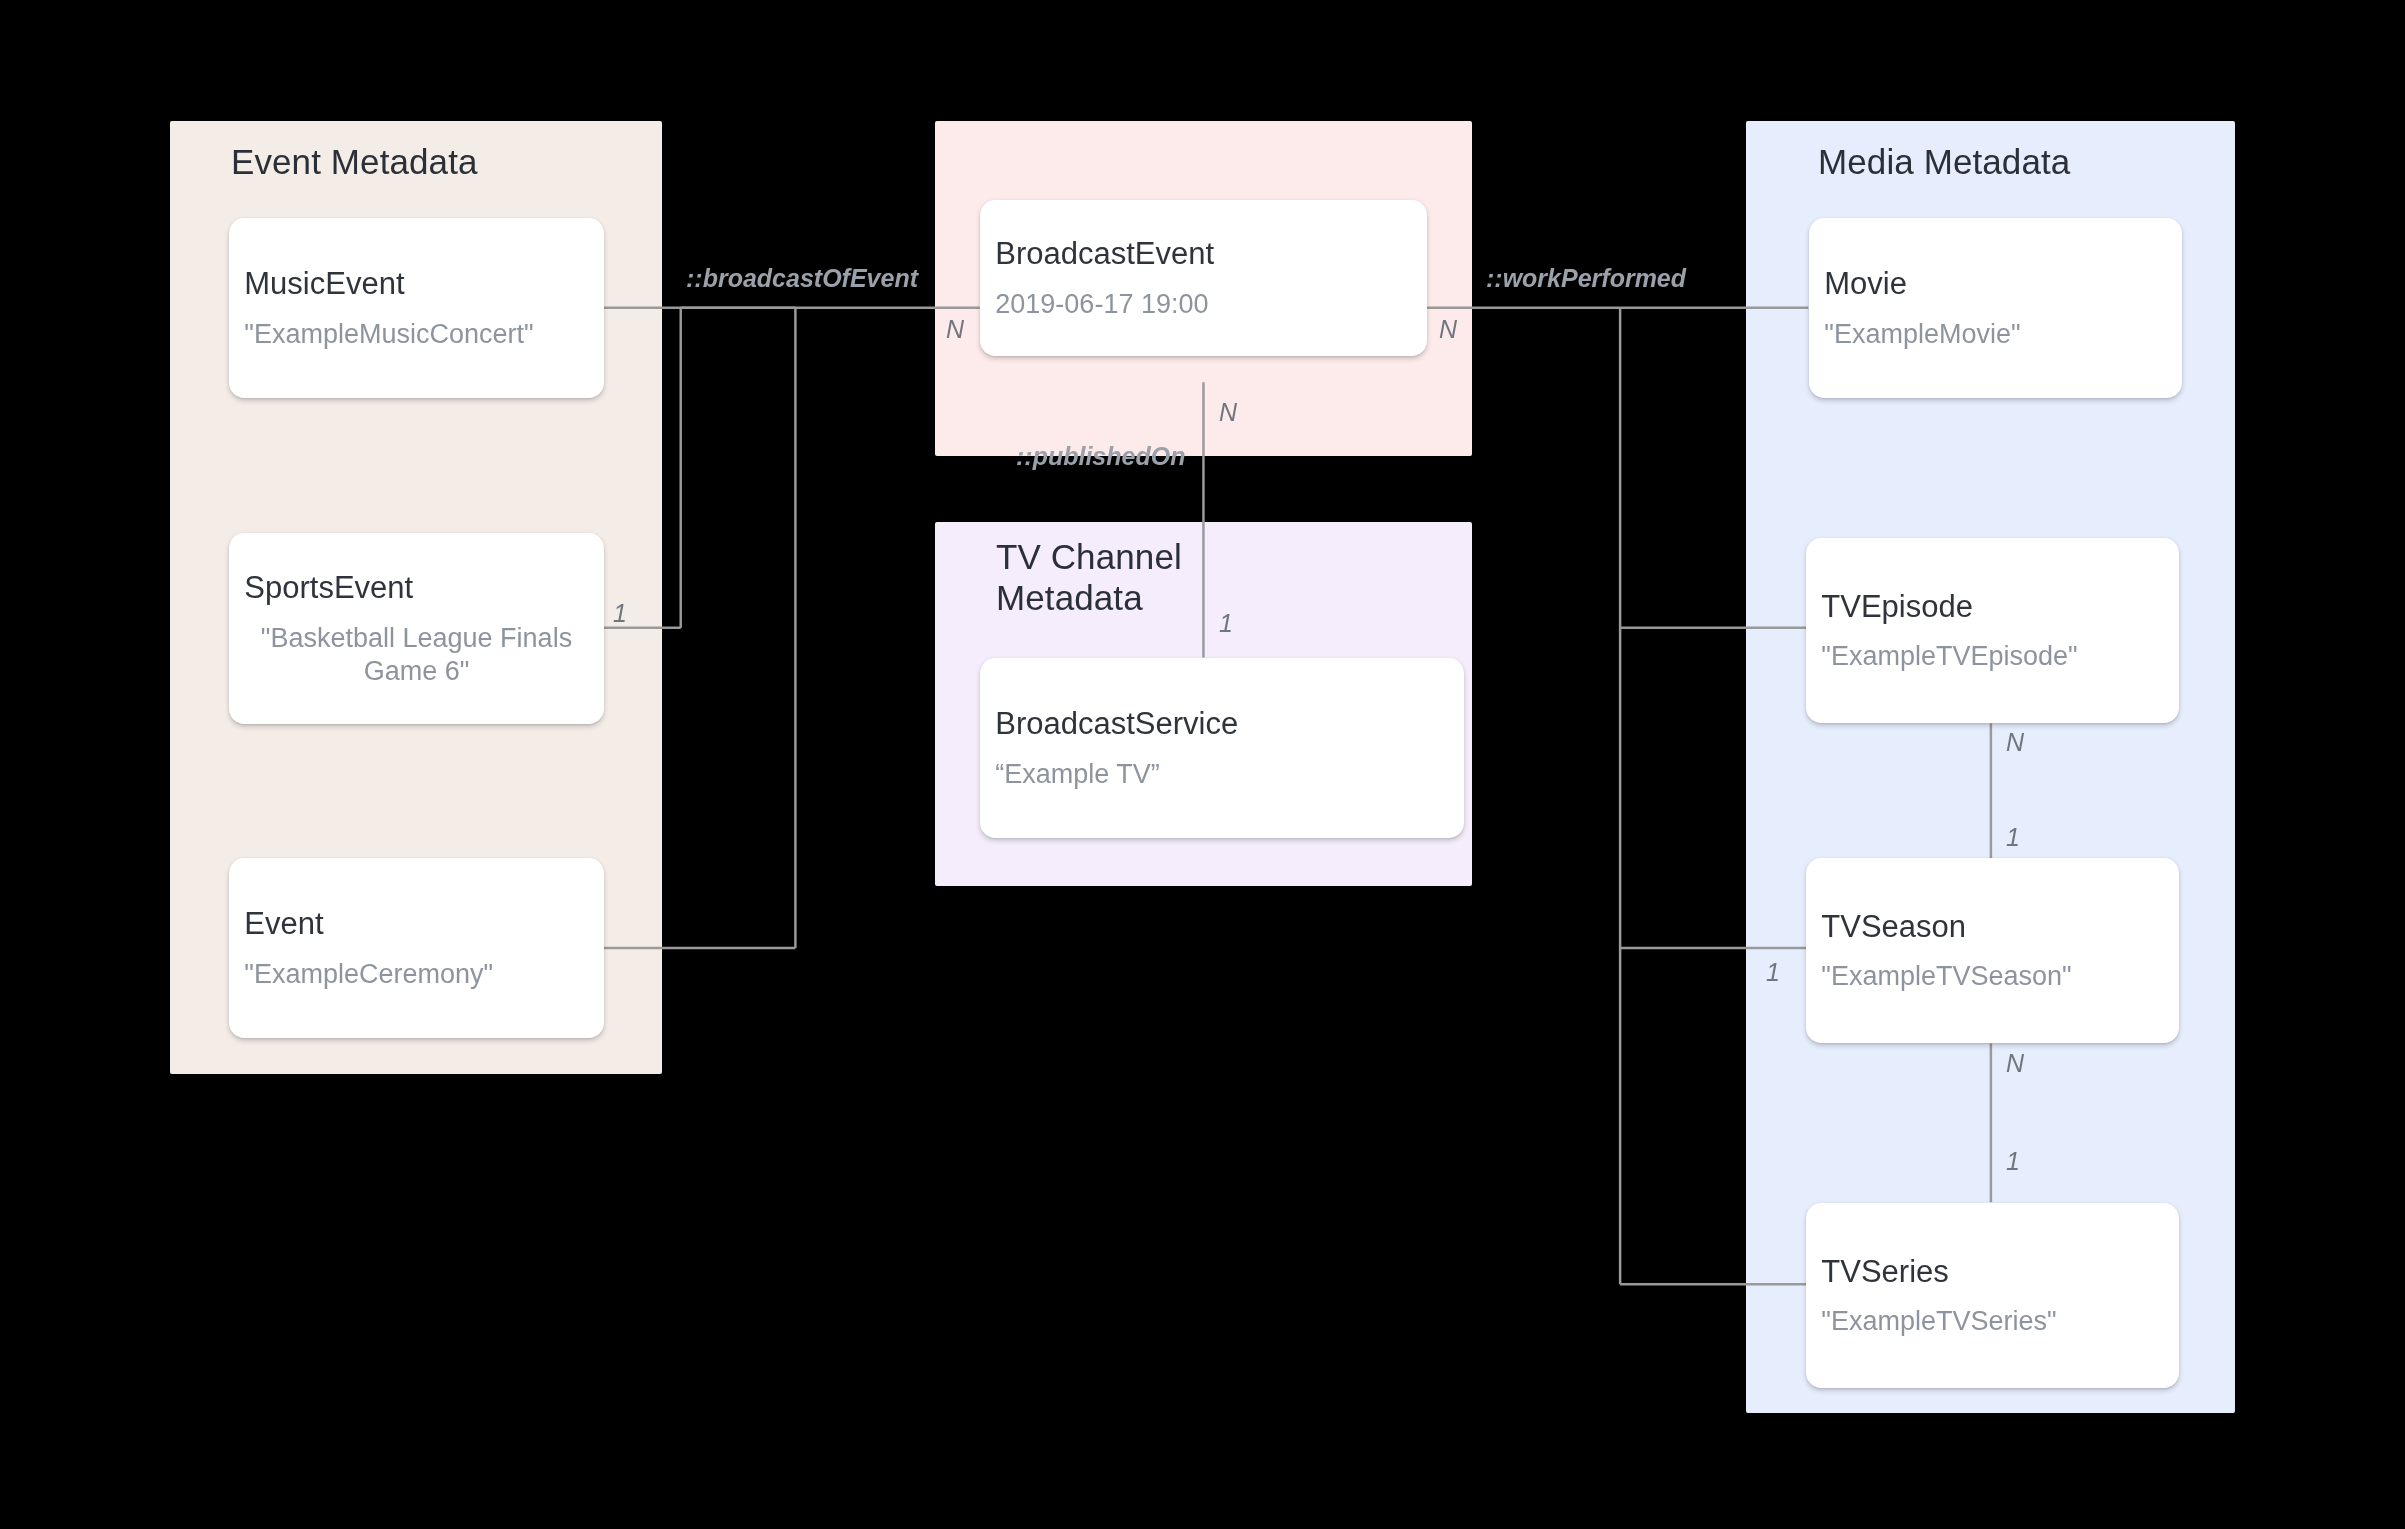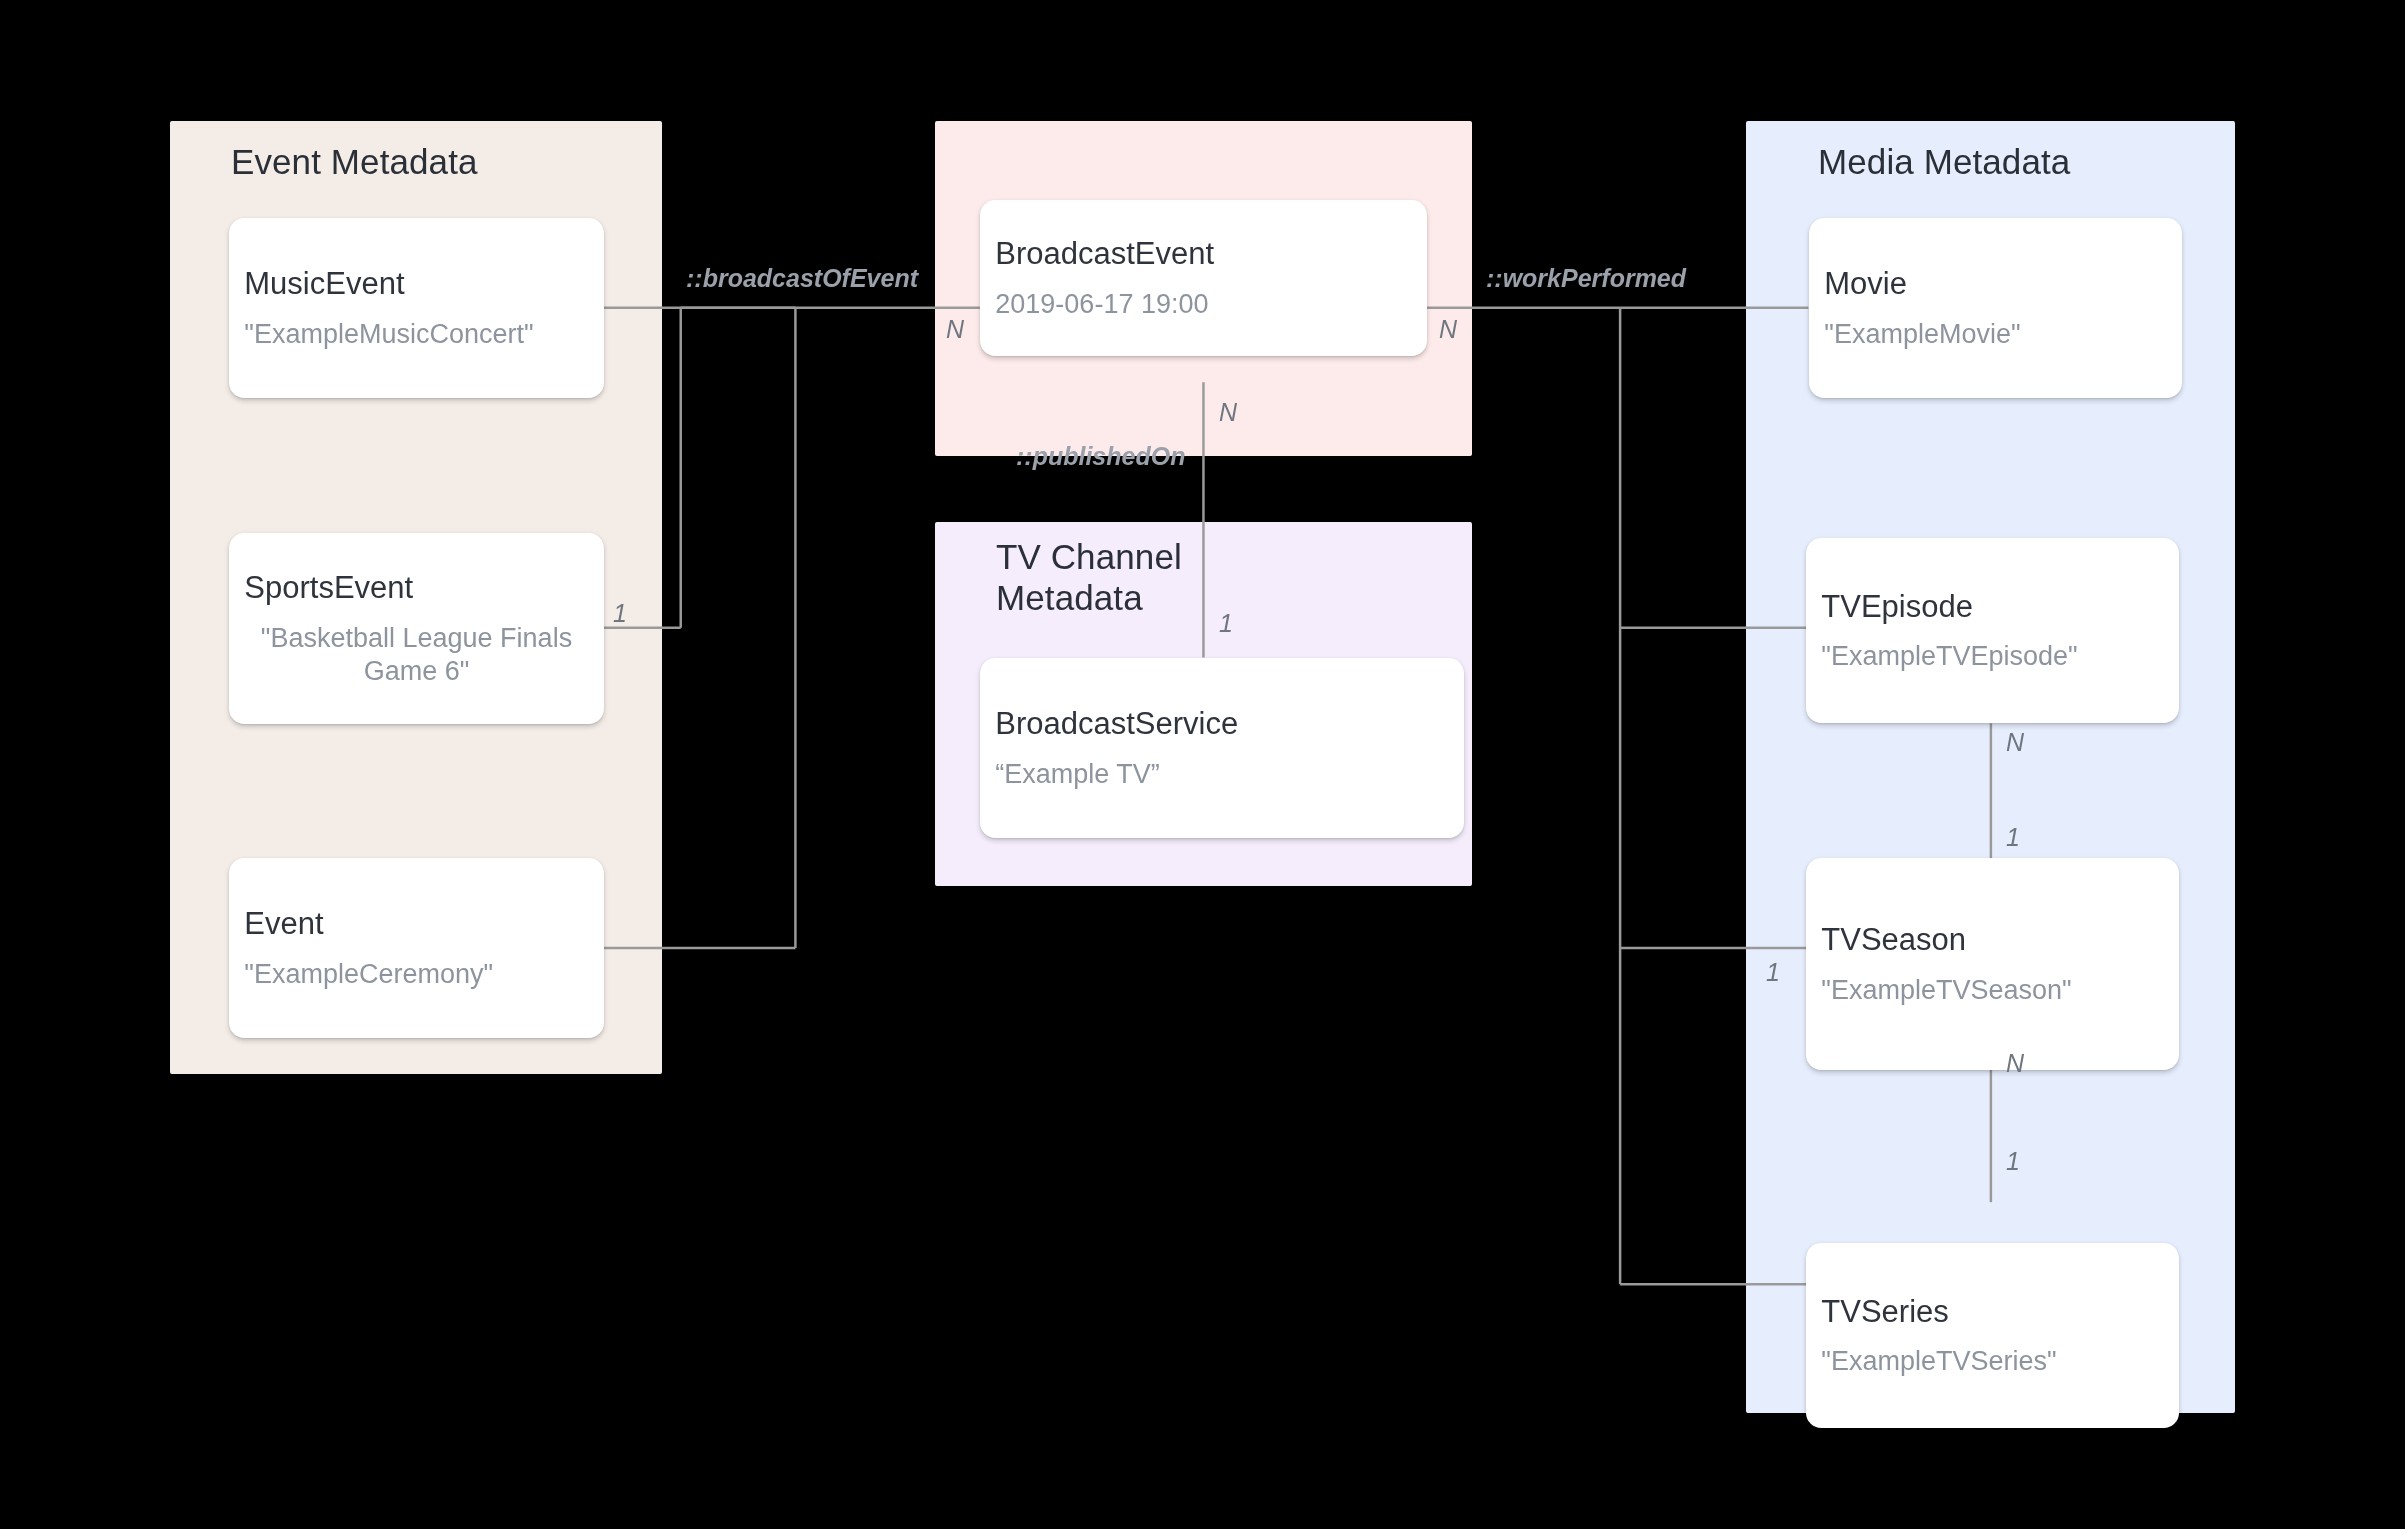--- a/index.html
+++ b/index.html
@@ -158,26 +158,26 @@
   <div class="node" style="left:1806px; top:538px; width:373px; height:185px;">
     <div class="node-title">TVEpisode</div>
     <div class="node-value">"ExampleTVEpisode"</div>
   </div>
 
   <div class="node" style="left:1809px; top:218px; width:373px; height:180px;">
     <div class="node-title">Movie</div>
     <div class="node-value">"ExampleMovie"</div>
   </div>
 
-  <div class="node" style="left:1806px; top:858px; width:373px; height:212px;">
+  <div class="node" style="left:1806px; top:858px; width:373px; height:185px;">
     <div class="node-title">TVSeason</div>
     <div class="node-value">"ExampleTVSeason"</div>
   </div>
 
-  <div class="node" style="left:1806px; top:1203px; width:373px; height:185px;margin-top:40px;">
+  <div class="node" style="left:1806px; top:1203px; width:373px; height:185px;">
     <div class="node-title">TVSeries</div>
     <div class="node-value">"ExampleTVSeries"</div>
   </div>
 
   <div class="edge-label" style="left:686px; top:264px;">::broadcastOfEvent</div>
   <div class="edge-label" style="left:1486px; top:264px;">::workPerformed</div>
   <div class="edge-label" style="left:1016px; top:398px;margin-top:44px;">::publishedOn</div>
 
   <div class="card-label" style="left:946px; top:315px;">N</div>
   <div class="card-label" style="left:1439px; top:315px;">N</div>

